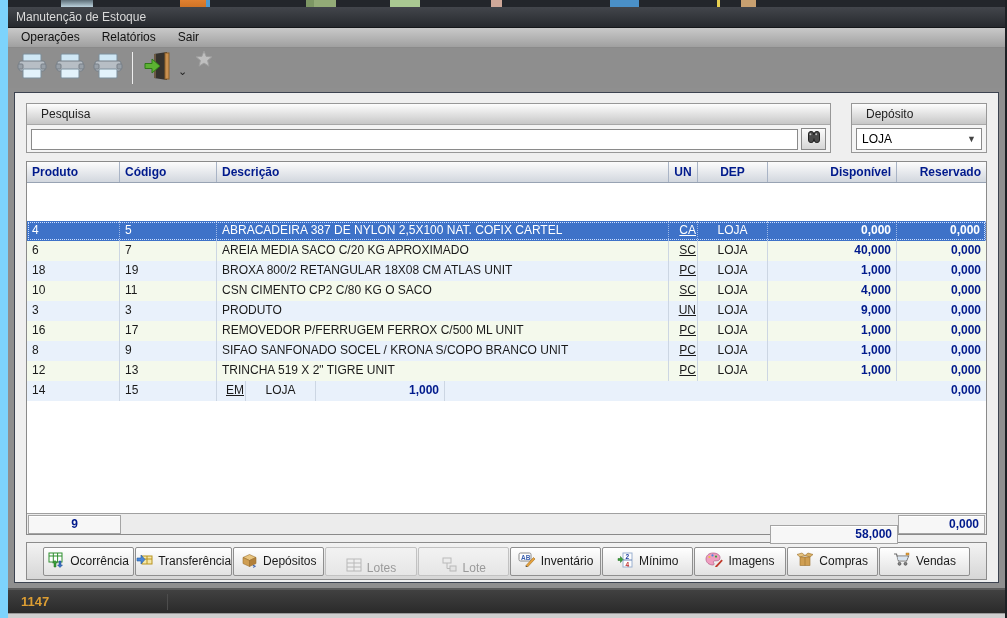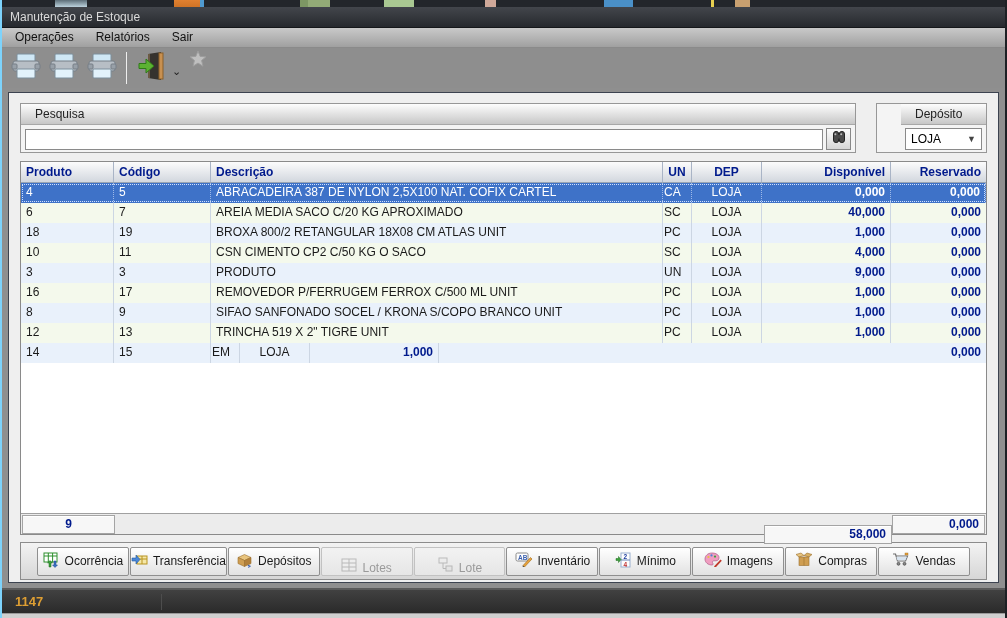--- a/index.html
+++ b/index.html
@@ -1,18 +1,18 @@
 <!DOCTYPE html>
 <html><head>
 <meta charset="utf-8">
 <style>
   * { margin:0; padding:0; box-sizing:border-box; }
   body { font-family:"Liberation Sans", sans-serif; background:#555; }
   .window { width:1007px; height:618px; position:relative; background:#14b8a6; overflow:hidden;
-            border-left:2px solid #7dd3fc; border-right:2px solid #1d2024; }
+            border-left:8px solid #7dd3fc; border-right:2px solid #1d2024; }
 
   
   .top-strip { height:7px; background:#23262b; position:relative; overflow:hidden; }
   .top-strip div { position:absolute; top:0; height:7px; }
   .f1 { left:53px;  width:32px; background:linear-gradient(#5d6e78,#bcd3de); }
   .f2 { left:172px; width:30px; background:linear-gradient(#e08030,#cf7326); border-right:4px solid #4f9ad0; }
   .f3 { left:298px; width:30px; background:#93ab77; border-left:8px solid #7d9764; }
   .f4 { left:382px; width:30px; background:#a9c892; }
   .f5 { left:483px; width:11px; background:#cfa899; }
   .f6 { left:602px; width:29px; background:#4a90c8; }
@@ -32,43 +32,43 @@
   .chevron { font-size:11px; color:#222; margin:6px 2px 0 2px; }
   .star-wrap { position:relative; top:-7px; left:6px; }
 
   
   .mid { height:500px; padding:4px 6px 5px 6px; background:#8f8f8f; }
   .content { height:100%; background:#efefef; border:1px solid #3c4350; padding:10px 11px; }
 
   .search-row { display:flex; gap:20px; height:50px; }
   .groupbox { border:1px solid #979797; background:#f4f4f4; display:flex; flex-direction:column; }
   .search-group { flex:1; }
-  .deposito-group { width:111px;padding-left:24px; }
+  .deposito-group { width:136px; }
   .group-header { height:21px; background:linear-gradient(#fdfdfd,#c7c7c7); border-bottom:1px solid #a8a8a8;
                   font-size:12px; color:#222; line-height:20px; padding-left:14px; }
   .group-body { flex:1; display:flex; align-items:center; padding:3px 4px; gap:3px; }
   .search-input { flex:1; height:21px; border:1px solid #8a8a8a; background:#fff; font-size:12px; padding:0 4px; outline:none; }
   .binoculars-btn { width:25px; height:22px; border:1px solid #888; background:linear-gradient(#fbfbfb,#d6d6d6);
                     display:flex; align-items:center; justify-content:center; }
   .combo { flex:1; height:22px; border:1px solid #8a8a8a; background:#fff; display:flex; align-items:center;
            font-size:12px; padding:0 5px; justify-content:space-between; }
   .combo-arrow { font-size:9px; color:#444; }
 
   
-  .grid { margin-top:8px; height:374px; border:1px solid #8a8a8a; background:#fff; display:flex; flex-direction:column; }
+  .grid { margin-top:8px; height:374px; border:1px solid #8a8a8a; background:#fff; display:flex; flex-direction:column;gap:38px; }
   .grid-header { display:flex; height:21px; background:linear-gradient(#fcfcfc,#d2d7de); border-bottom:1px solid #98a3b3; flex:none; }
   .gh { font-weight:bold; color:#001A8C; font-size:12px; line-height:20px; padding:0 5px;
         border-right:1px solid #a9b4c6; overflow:hidden; white-space:nowrap; }
   .c-produto { width:93px; }  .c-codigo { width:97px; }  .c-desc { width:452px; }
   .c-un { width:29px; text-align:center; padding:0 1px; }  .c-dep { width:70px; text-align:center; }
   .c-disp { width:129px; text-align:right; }  .c-res { flex:1; text-align:right; border-right:none; }
   .grid-body { flex:none; }
   .grid-row { display:flex; height:20px; font-size:12px; color:#1a1a1a; }
   .grid-row .c { line-height:19px; padding:0 5px; border-right:1px solid #ccd6e3; overflow:hidden; white-space:nowrap; }
-  .grid-row .c.c-un { padding:0 1px; text-align:left; }
+  .grid-row .c.c-un { padding:0 1px; text-align:right;text-decoration:underline; }
   .grid-row .c.c-dep { text-align:center; }
   .grid-row .c.c-num { font-weight:bold; color:#001A8C; text-align:right; }
   .grid-row .c:last-child { border-right:none; }
   .row-cream { background:#F4F9EC; }
   .row-blue  { background:#E9F1FB; }
   .grid-row.selected { background:#3E72C8; color:#fff; outline:1px dotted #cfe0ff; outline-offset:-2px; }
   .grid-row.selected .c { border-right:1px dotted #9db9e8; }
   .grid-row.selected .c.c-num { color:#fff; }
   .grid-filler { flex:1; background:#fff; }
   .grid-footer { height:21px; flex:none; border-top:1px solid #a0a0a0; background:#ececec;
@@ -232,21 +232,21 @@
     <div class="c c-codigo">19</div>
     <div class="c c-desc">BROXA 800/2 RETANGULAR 18X08 CM ATLAS UNIT</div>
     <div class="c c-un">PC</div>
     <div class="c c-dep">LOJA</div>
     <div class="c c-disp c-num">1,000</div>
     <div class="c c-res c-num">0,000</div>
   </div>
             <div class="grid-row row-cream">
     <div class="c c-produto">10</div>
     <div class="c c-codigo">11</div>
-    <div class="c c-desc">CSN CIMENTO CP2 C/50 KG O SACO</div>
+    <div class="c c-desc">CSN CIMENTO CP2 C/80 KG O SACO</div>
     <div class="c c-un">SC</div>
     <div class="c c-dep">LOJA</div>
     <div class="c c-disp c-num">4,000</div>
     <div class="c c-res c-num">0,000</div>
   </div>
             <div class="grid-row row-blue">
     <div class="c c-produto">3</div>
     <div class="c c-codigo">3</div>
     <div class="c c-desc">PRODUTO</div>
     <div class="c c-un">UN</div>

